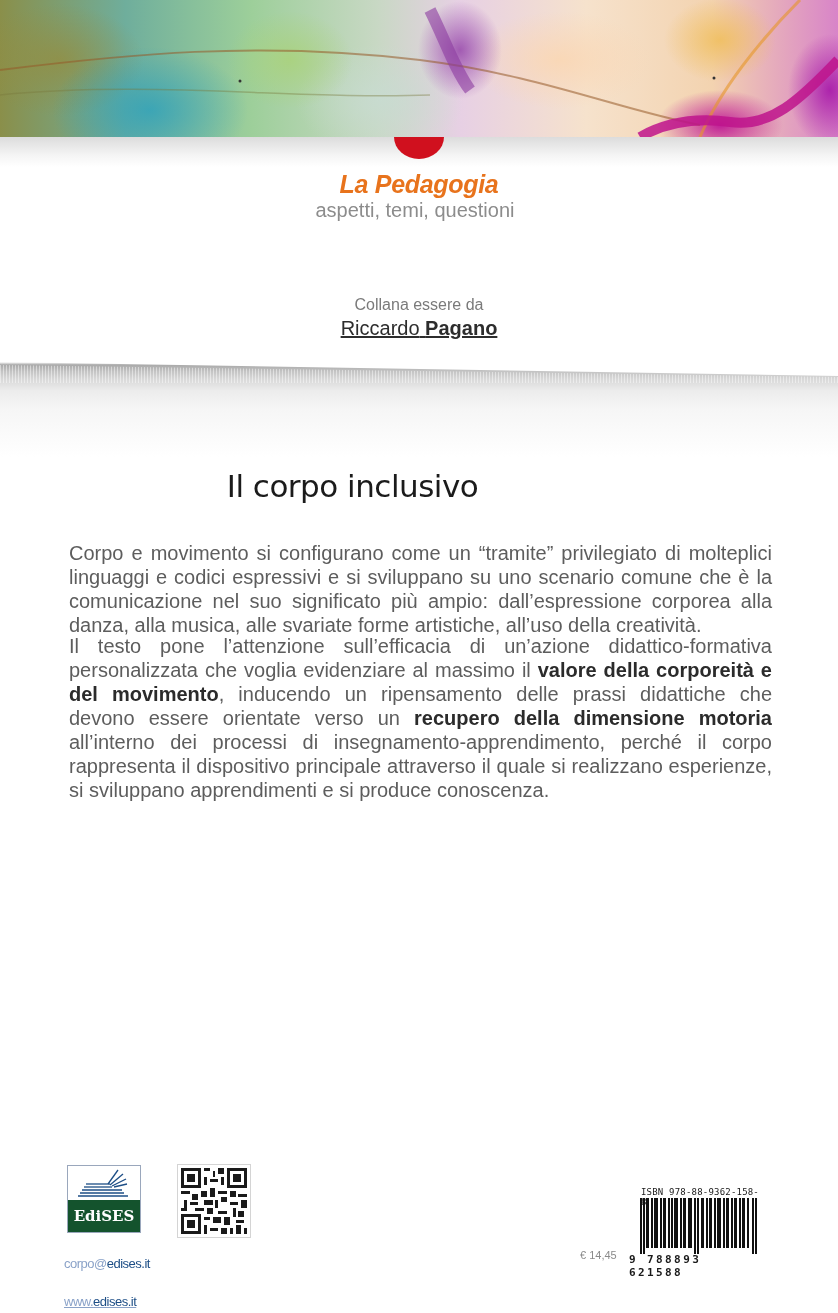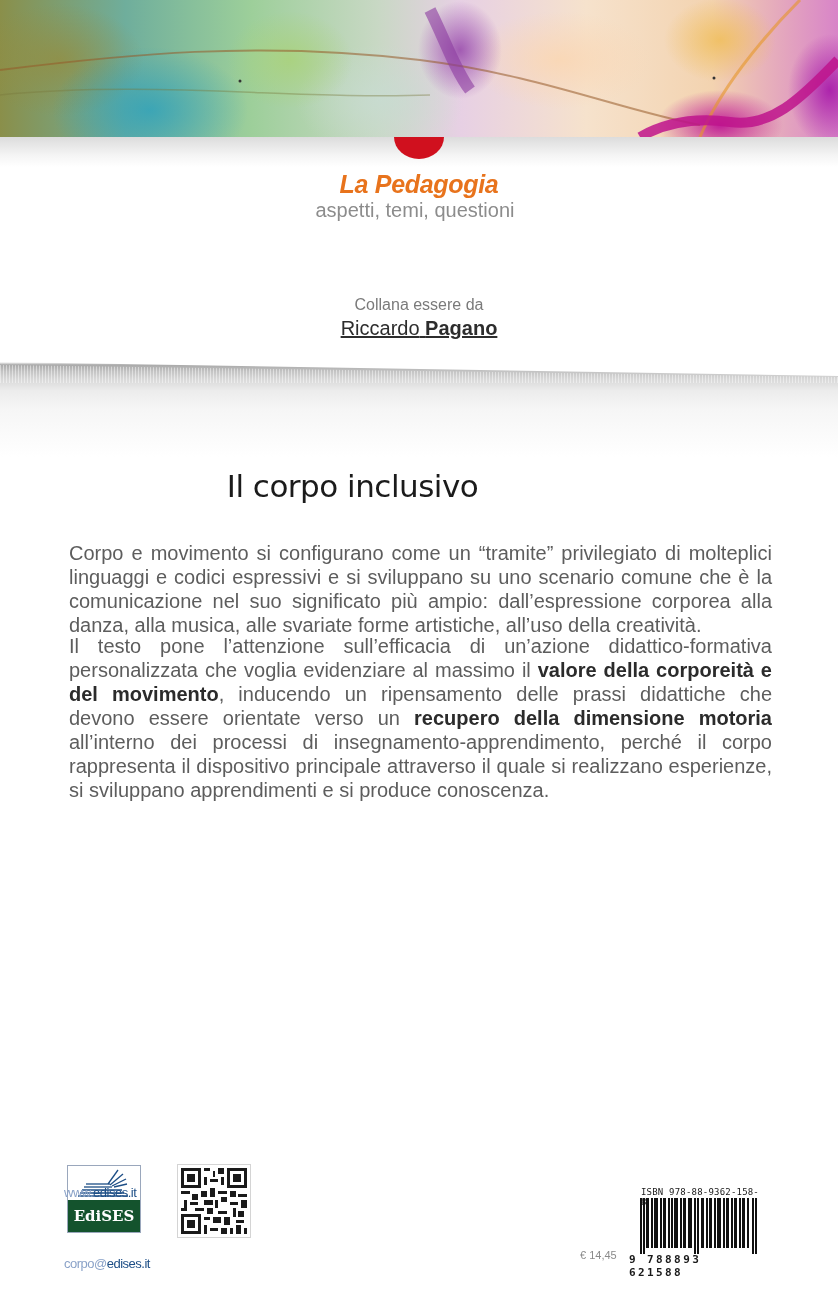--- a/index.html
+++ b/index.html
@@ -85,21 +85,21 @@
   .logo-bottom {
     position: absolute; left: 0; top: 34px; width: 72px; height: 32px;
     background: #14532d; color: #ffffff; text-align: center;
     font-family: "DejaVu Serif", serif; font-weight: bold; font-size: 15px; line-height: 32px;
   }
   .site-line {
     position: absolute; left: 64px; font-family: "Liberation Sans", sans-serif; font-size: 13px;
     color: #8aa2c8; letter-spacing: -0.5px;
   }
   .site-line b { color: #1d4e86; font-weight: normal; }
-  .site1 { top: 1185px; }
+  .site1 { top: 1294px; text-decoration: underline; }
   .site2 { top: 1256px; }
   .qr {
     position: absolute; left: 177px; top: 1164px; width: 72px; height: 72px;
     border: 1px solid #d4d4d4; background: #fff;
   }
   .price {
     position: absolute; left: 580px; top: 1249px; color: #8a8a8a;
     font-family: "Liberation Sans", sans-serif; font-size: 11px;
   }
   .isbn-text {

